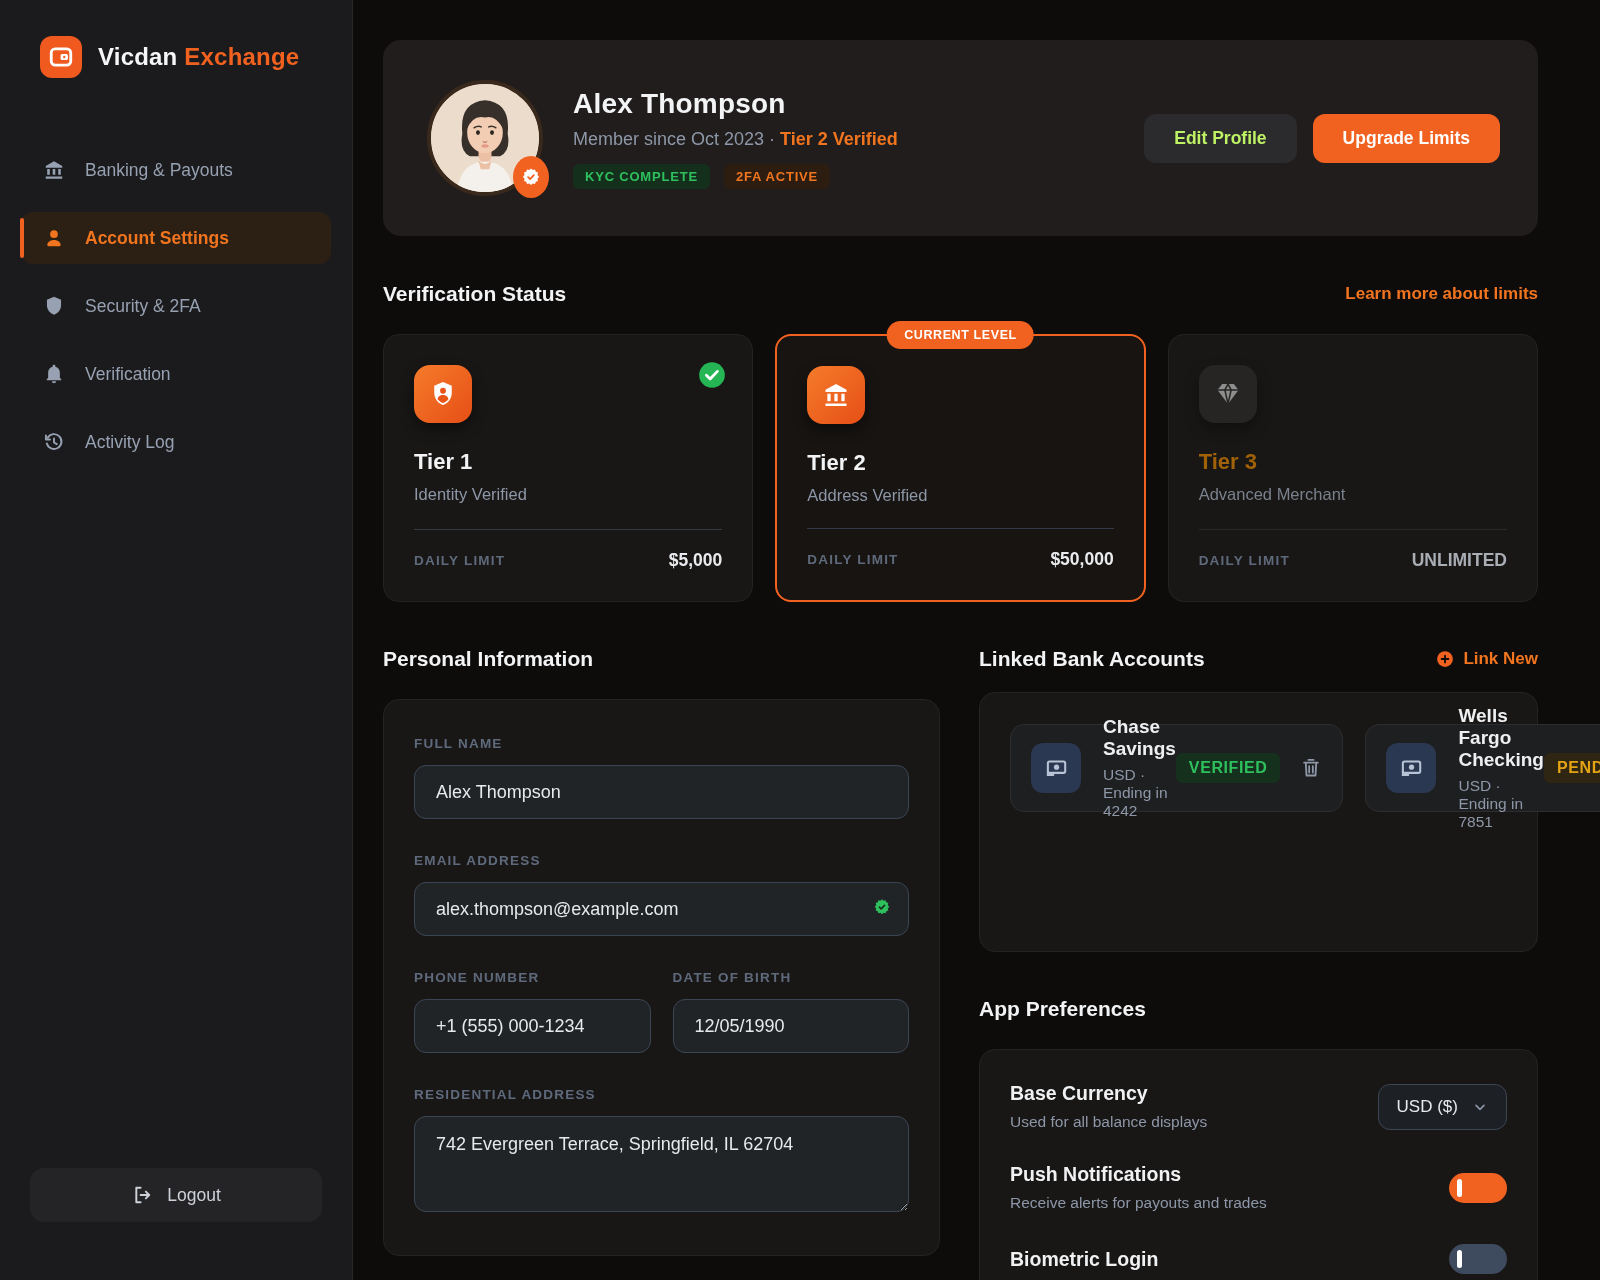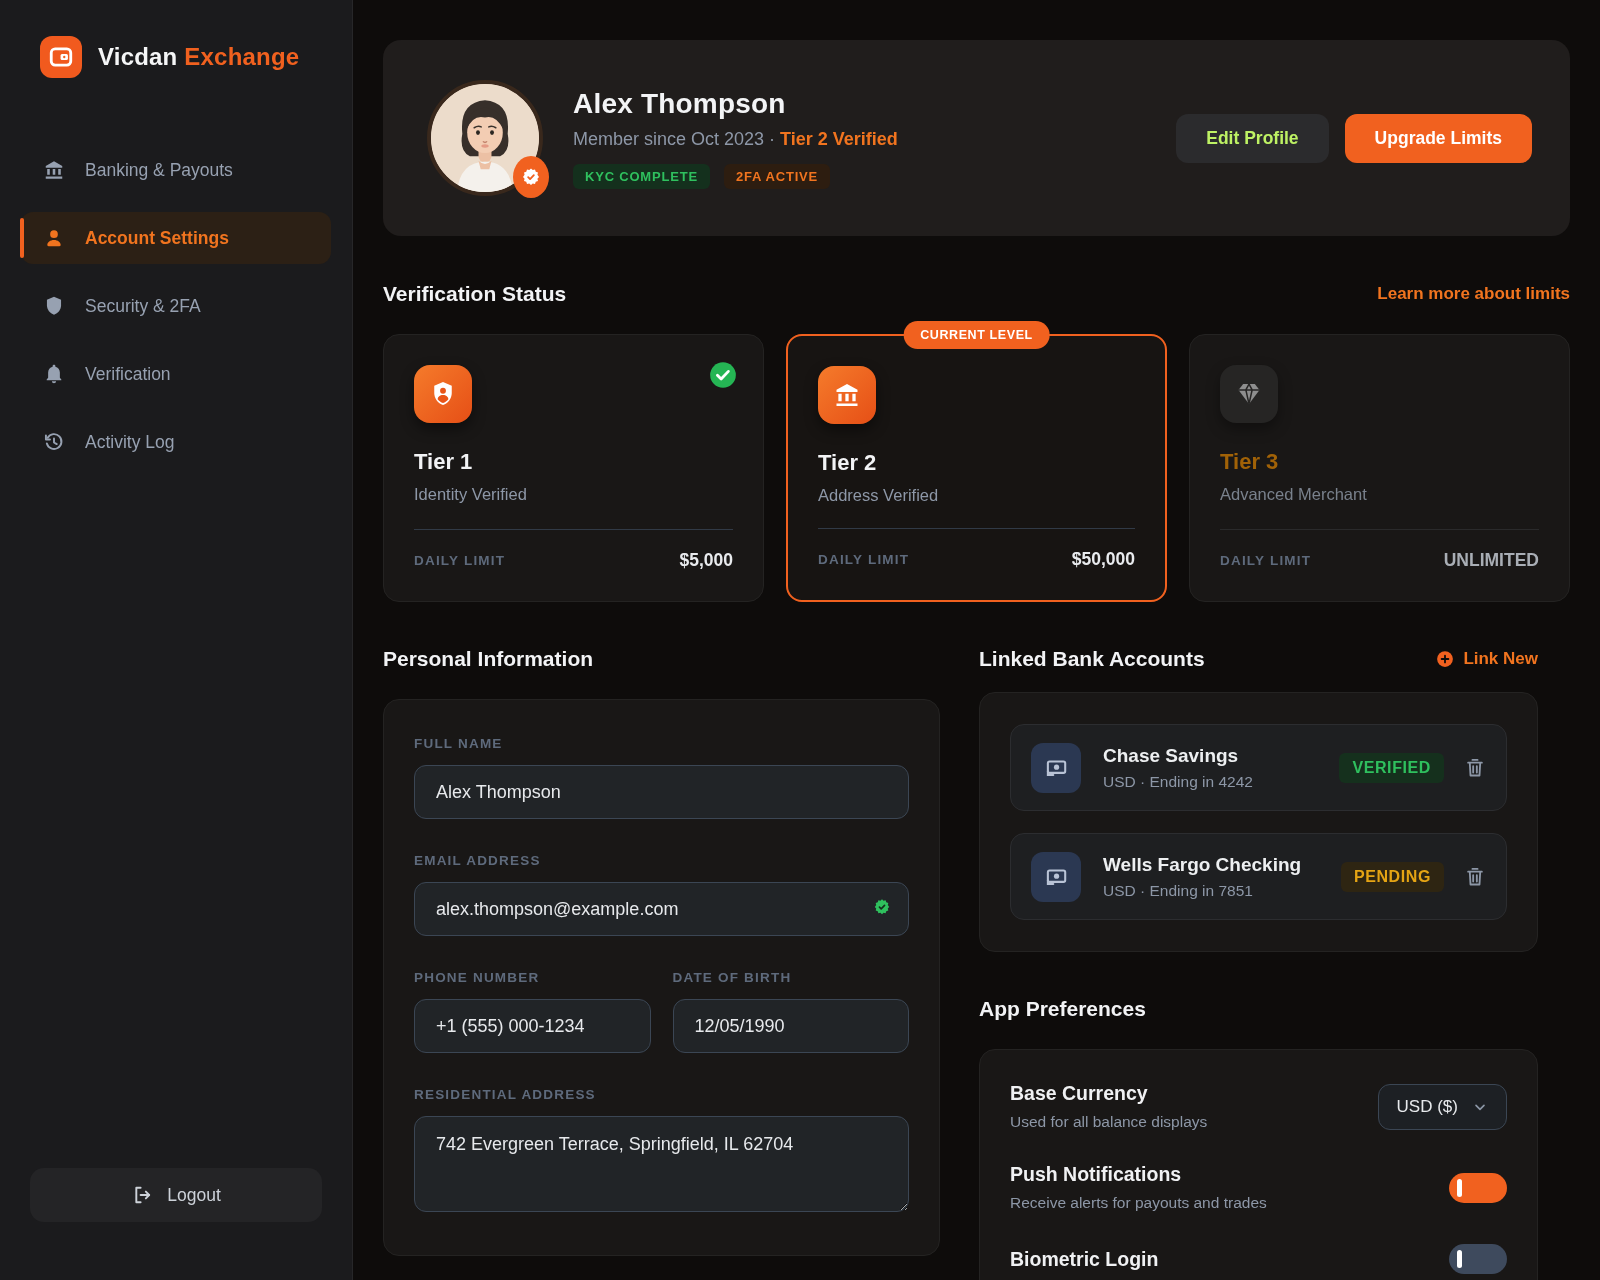--- a/index.html
+++ b/index.html
@@ -36,21 +36,21 @@
     content:""; position:absolute; left:-1px; top:6px; bottom:6px; width:4px;
     background:#f1611f; border-radius:4px;
   }
   .logout-btn {
     position:absolute; left:30px; right:30px; bottom:58px; height:54px;
     background:#242426; border-radius:14px; border:none;
     display:flex; align-items:center; justify-content:center; gap:14px;
     color:#cdd2d9; font-size:17.5px; font-family:inherit; cursor:pointer;
   }
   
-  .main { position:absolute; left:353px; top:0; width:1247px; height:1236px; padding:40px 30px 0 30px; }
+  .main { position:absolute; left:353px; top:0; width:1247px; height:1236px; padding:40px 62px 0 30px; }
 
   .header-card {
     background:#201d1c; border-radius:18px; height:196px;
     display:flex; align-items:center; padding:0 38px 0 44px;
   }
   .avatar-wrap { position:relative; width:116px; height:116px; flex:0 0 auto; }
   .avatar {
     width:116px; height:116px; border-radius:50%; overflow:hidden;
     border:4px solid #39281c; background:#ecdccb;
   }
@@ -132,21 +132,21 @@
     border-radius:12px; color:#e7e9ec; font-size:18px; font-family:inherit;
     padding:0 21px; outline:none;
   }
   .field-group { margin-bottom:34px; }
   .input-wrap { position:relative; }
   .input-wrap .verified-icon { position:absolute; right:18px; top:50%; transform:translateY(-50%); }
   .two-col { display:flex; gap:22px; }
   .two-col > div { flex:1; }
   textarea.field { height:96px; padding:15px 21px; resize:both; line-height:1.4; }
 
-  .bank-card { height:260px; padding:31px 30px; display:flex; flex-direction:column; gap:22px;margin-top:20px; }
+  .bank-card { height:260px; padding:31px 30px; display:flex; gap:22px;margin-top:20px; }
   .bank-row {
     height:88px; background:#1e1f21; border:1px solid #2c2d30; border-radius:14px;
     display:flex; align-items:center; padding:0 20px;
   }
   .bank-icon-box {
     width:50px; height:50px; border-radius:12px; background:#2b3852;
     display:flex; align-items:center; justify-content:center; flex:0 0 auto;
   }
   .bank-info { margin-left:22px; }
   .bank-name { font-size:19px; font-weight:bold; color:#edeff1; }

